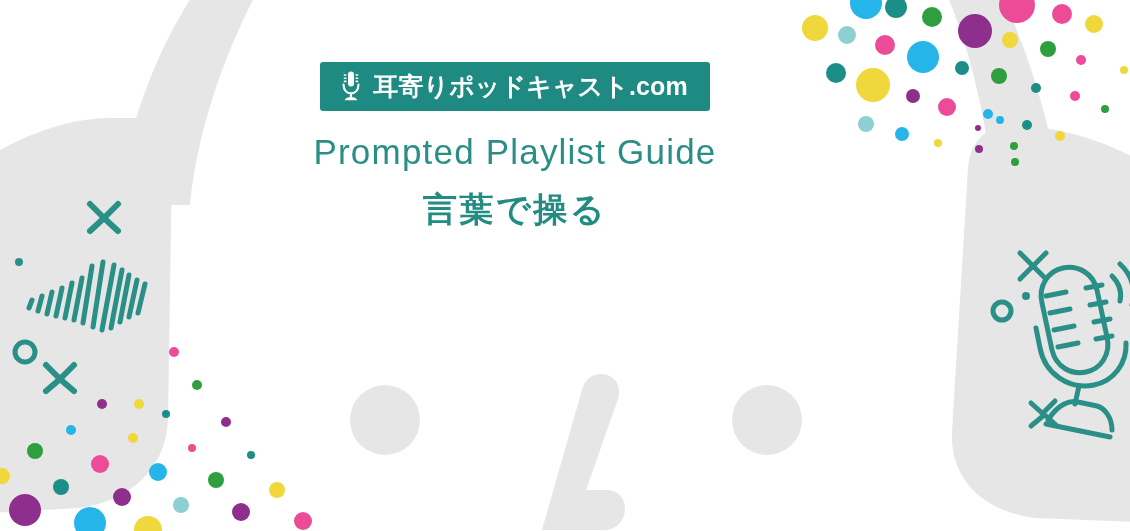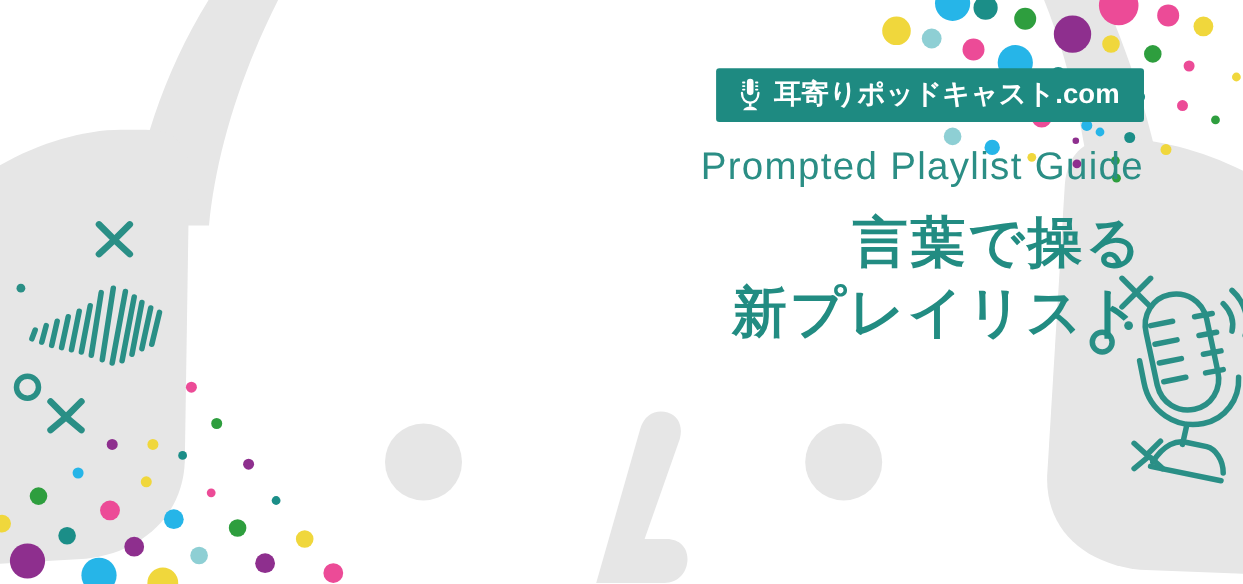--- a/index.html
+++ b/index.html
@@ -17,23 +17,22 @@
   }
   .layer { position: absolute; inset: 0; }
   svg.layer { width: 1130px; height: 531px; display: block; }
 
   
   #center {
     position: absolute;
     left: 0; top: 0;
     width: 1030px;
     z-index: 20;
-    text-align: right;
+    text-align: center;
     pointer-events: none;
-    margin-left: 10px;
   }
   #brand-badge {
     display: inline-flex;
     align-items: center;
     gap: 11px;
     background: #1e8a81;
     padding: 9px 22px 10px 20px;
     border-radius: 3px;
     margin-top: 62px;
     pointer-events: auto;
@@ -52,21 +51,21 @@
     color: #2b8e85;
     font-size: 35px;
     font-weight: normal;
     letter-spacing: 1.2px;
     line-height: 1.1;
     white-space: nowrap;
   }
   #headline {
     margin-top: 16px;
     color: #228c82;
-    font-size: 50px;
+    font-size: 34px;
     font-weight: bold;
     letter-spacing: 2.5px;
     line-height: 1.28;
   }
   #headline .hl-line { display: block; white-space: nowrap; }
 </style>
 </head>
 <body>
 
 <div id="stage">
@@ -252,17 +251,16 @@
         <rect x="9.9" y="21.8" width="2.2" height="4.2" fill="#ffffff"></rect>
         <path d="M4.6 29.2 C5.6 27.0 8.0 25.9 11 25.9 C14.0 25.9 16.4 27.0 17.4 29.2 Z" fill="#ffffff"></path>
       </svg>
       <span id="brand-name">耳寄りポッドキャスト.com</span>
     </div>
 
     <div id="subtitle">Prompted Playlist Guide</div>
 
     <div id="headline">
       <span class="hl-line">言葉で操る</span>
-      <span class="hl-line">新プレイリスト</span>
     </div>
   </div>
 
 </div>
 
 </body></html>

